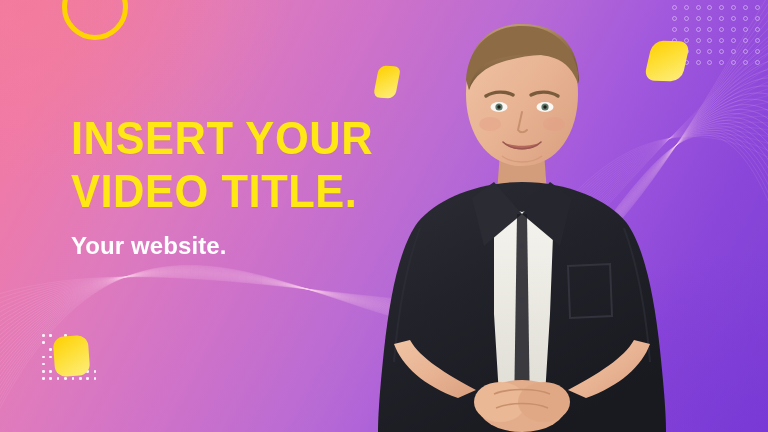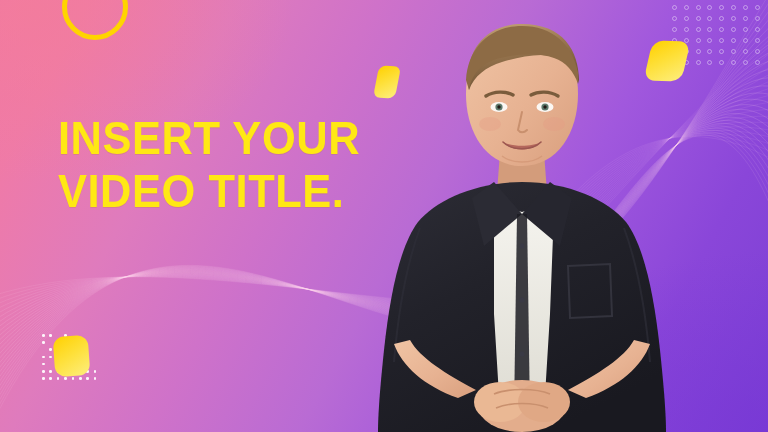--- a/index.html
+++ b/index.html
@@ -125,21 +125,21 @@
     top: 336px;
     width: 35px;
     height: 40px;
     transform: rotate(-4deg);
     border-radius: 11px;
   }
 
   
   .text-block {
     position: absolute;
-    left: 58px;
+    left: 71px;
     top: 112px;
     width: 330px;
   }
   .title-line {
     display: block;
     color: #ffe814;
     font-family: "Liberation Sans", sans-serif;
     font-weight: 700;
     font-size: 41px;
     line-height: 53px;
@@ -484,15 +484,16 @@
       <ellipse cx="118" cy="110" rx="11" ry="7" fill="#e59a84" opacity=".35"></ellipse>
       <ellipse cx="182" cy="110" rx="11" ry="7" fill="#e59a84" opacity=".35"></ellipse>
 
       <path d="M130 142 C 140 150 160 150 170 142" stroke="#cf9170" stroke-width="1.4" fill="none" opacity=".6"></path>
     </svg>
   </div>
 
   <div class="text-block">
     <span class="title-line">INSERT YOUR</span>
     <span class="title-line">VIDEO TITLE.</span>
+    <span class="subtitle">Your website.</span>
   </div>
 
 </div>
 
 </body></html>

